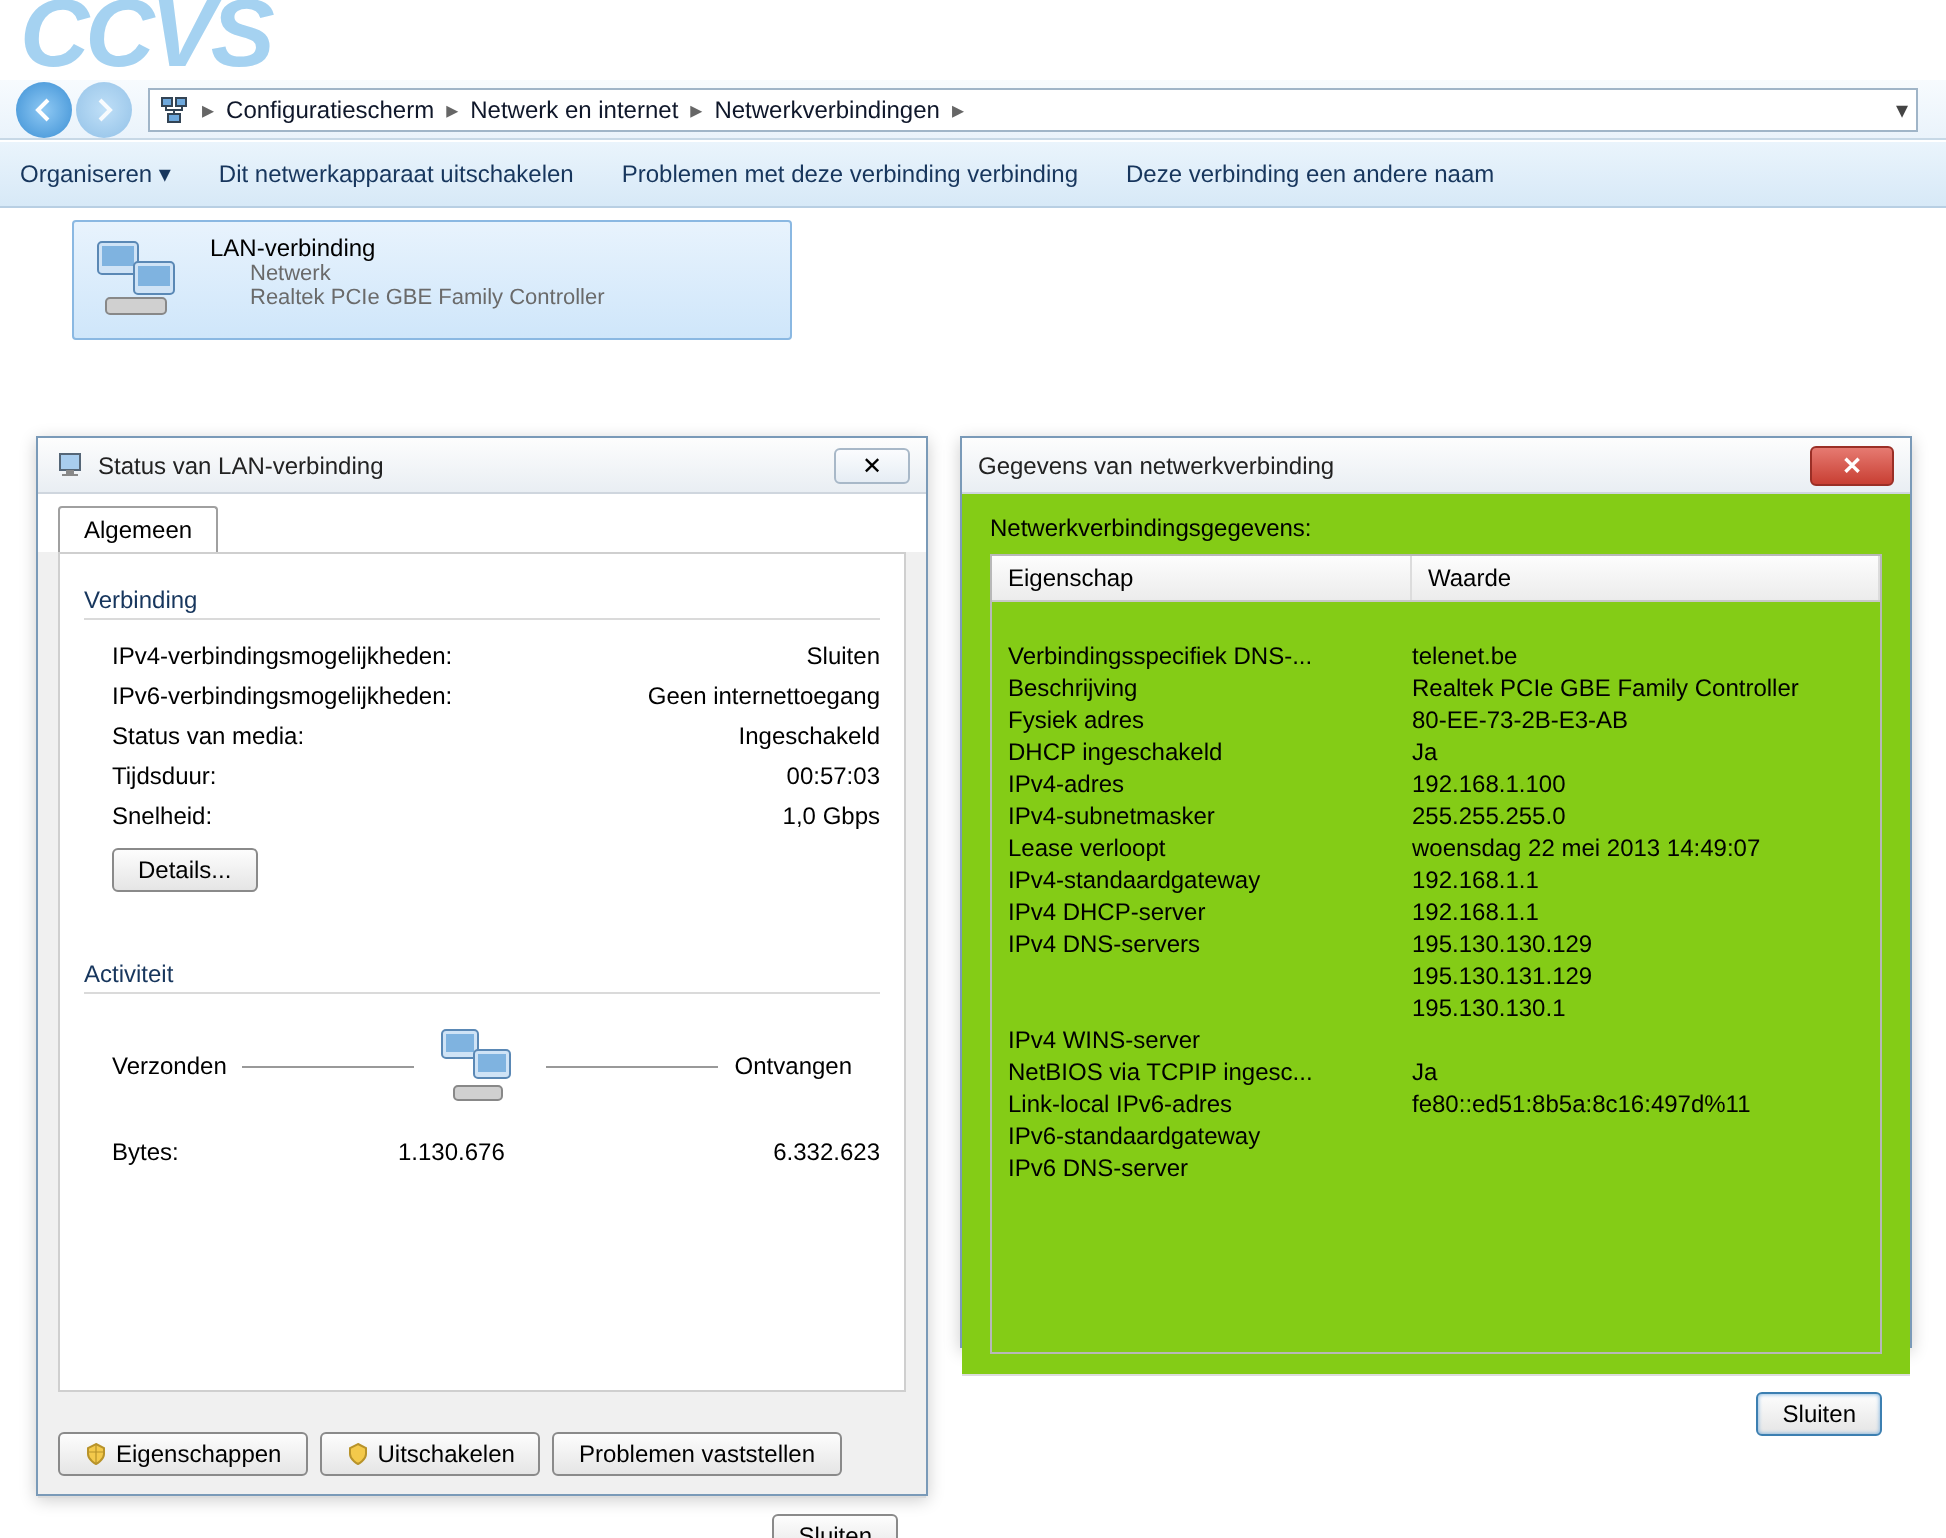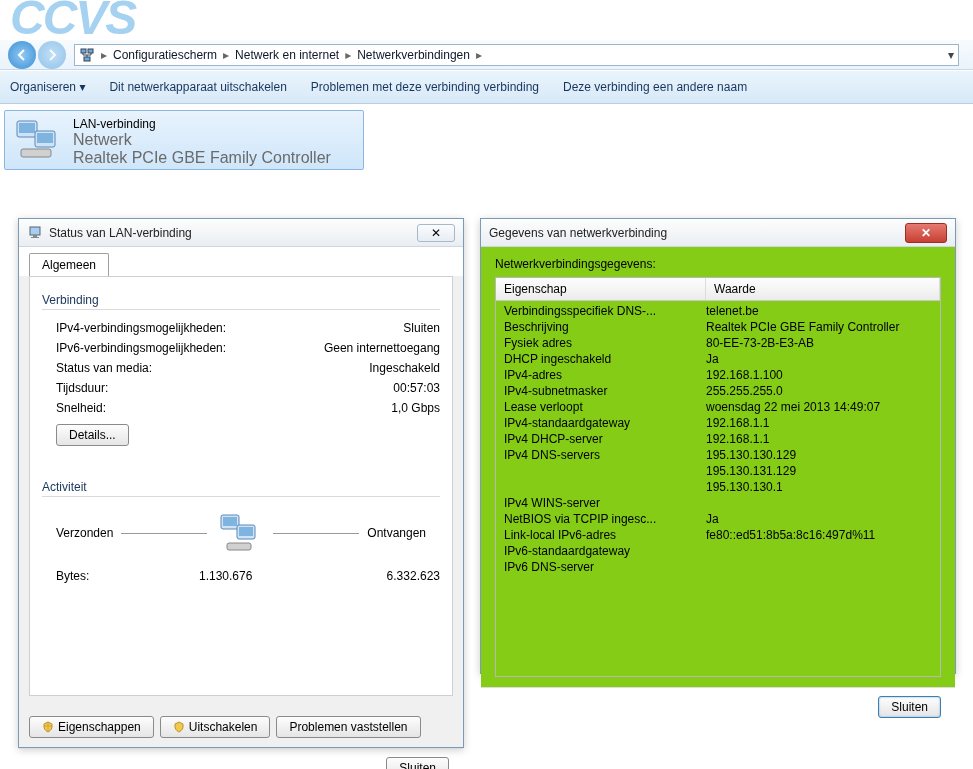--- a/index.html
+++ b/index.html
@@ -11,24 +11,24 @@
 .nav-btn { width: 28px; height: 28px; border-radius: 50%; background: radial-gradient(#8fc9f4,#3b8fd4); display: flex; align-items: center; justify-content: center; color: #fff; margin-right: 2px; cursor: pointer; }
 .nav-btn.fwd { opacity: 0.5; }
 .addr { flex: 1; height: 22px; border: 1px solid #a0b5c8; background: #fff; display: flex; align-items: center; padding: 0 4px; margin: 0 6px; }
 .addr .crumb { color: #0f172a; cursor: pointer; }
 .addr .sep { margin: 0 6px; color: #666; }
 .addr .drop { margin-left: auto; color: #444; }
 
 .toolbar { position: absolute; top: 70px; left: 0; right: 0; height: 34px; background: linear-gradient(#eaf4fc,#d7e9f7); border-top: 1px solid #fff; border-bottom: 1px solid #b8cfe3; display: flex; align-items: center; padding: 0 10px; gap: 24px; }
 .toolbar .item { color: #17365d; cursor: pointer; display: flex; align-items: center; }
 
-.conn-item { position: absolute; top: 110px; left: 4px; width: 360px; height: 60px; background: linear-gradient(#e8f3fd,#cfe6fa); border: 1px solid #8ab8e2; border-radius: 2px; display: flex; padding: 6px 8px; }
+.conn-item { position: absolute; top: 110px; left: 36px; width: 360px; height: 60px; background: linear-gradient(#e8f3fd,#cfe6fa); border: 1px solid #8ab8e2; border-radius: 2px; display: flex; padding: 6px 8px; }
 .conn-icon { width: 52px; height: 44px; margin-right: 8px; }
 .conn-text .t1 { font-size: 12px; color: #000; }
-.conn-text .t2 { font-size: 16px; color: #6a6a6a; }
+.conn-text .t2 { font-size: 11px; color: #6a6a6a; margin-left: 20px; }
 
 .dialog { position: absolute; border: 1px solid #7a9ab8; background: #f0f0f0; box-shadow: 0 2px 8px rgba(0,0,0,0.2); }
 .dialog.status { top: 218px; left: 18px; width: 446px; height: 530px; }
 .dialog.details { top: 218px; left: 480px; width: 476px; height: 456px; }
 
 .titlebar { height: 28px; background: linear-gradient(#fdfdfd,#e9eef3); border-bottom: 1px solid #cfd6de; display: flex; align-items: center; padding: 0 8px; }
 .titlebar .title { flex: 1; color: #222; }
 .titlebar .close-std { width: 38px; height: 18px; border: 1px solid #a8b8c8; border-radius: 3px; background: linear-gradient(#fbfcfe,#e6edf4); display: flex; align-items: center; justify-content: center; font-size: 11px; cursor: pointer; }
 .titlebar .close-red { width: 42px; height: 20px; background: linear-gradient(#e67a71,#c83f33); border: 1px solid #9a2f26; border-radius: 3px; color: #fff; display: flex; align-items: center; justify-content: center; font-weight: bold; cursor: pointer; }
 
@@ -51,21 +51,21 @@
 .btn-row { display: flex; gap: 6px; padding: 10px; }
 .footer { display: flex; justify-content: flex-end; padding: 8px 14px; border-top: 1px solid #dcdcdc; }
 
 .details-body { padding: 10px 14px; background: #84cc16; }
 .det-label { margin-bottom: 6px; }
 .det-table { border: 1px solid #b8b8b8; height: 400px; overflow: hidden; }
 .det-head { display: flex; background: linear-gradient(#fdfdfd,#ececec); border-bottom: 1px solid #c8c8c8; }
 .det-head div { padding: 4px 8px; border-right: 1px solid #dcdcdc; }
 .det-head .c1 { width: 210px; }
 .det-head .c2 { flex: 1; }
-.det-rows { padding: 2px 0; }
+.det-rows { padding: 19px 0; }
 .det-row { display: flex; padding: 1px 0; }
 .det-row .c1 { width: 210px; padding-left: 8px; white-space: nowrap; overflow: hidden; text-overflow: ellipsis; }
 .det-row .c2 { flex: 1; }
 </style>
 </head>
 <body>
 
 <div class="bg-logo">CCVS</div>
 
 <div class="nav-row">

